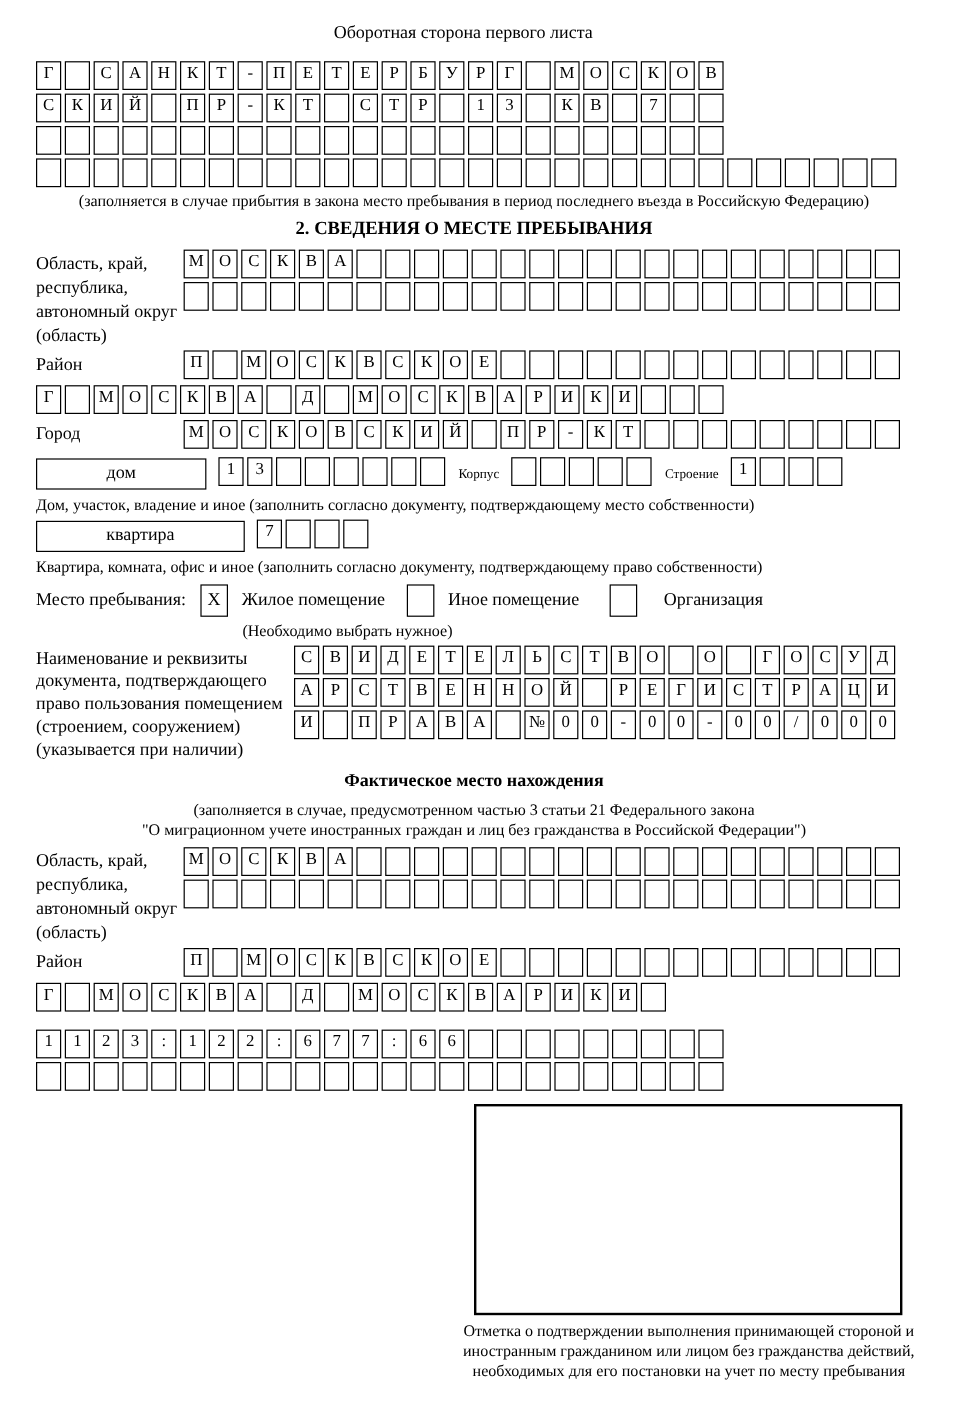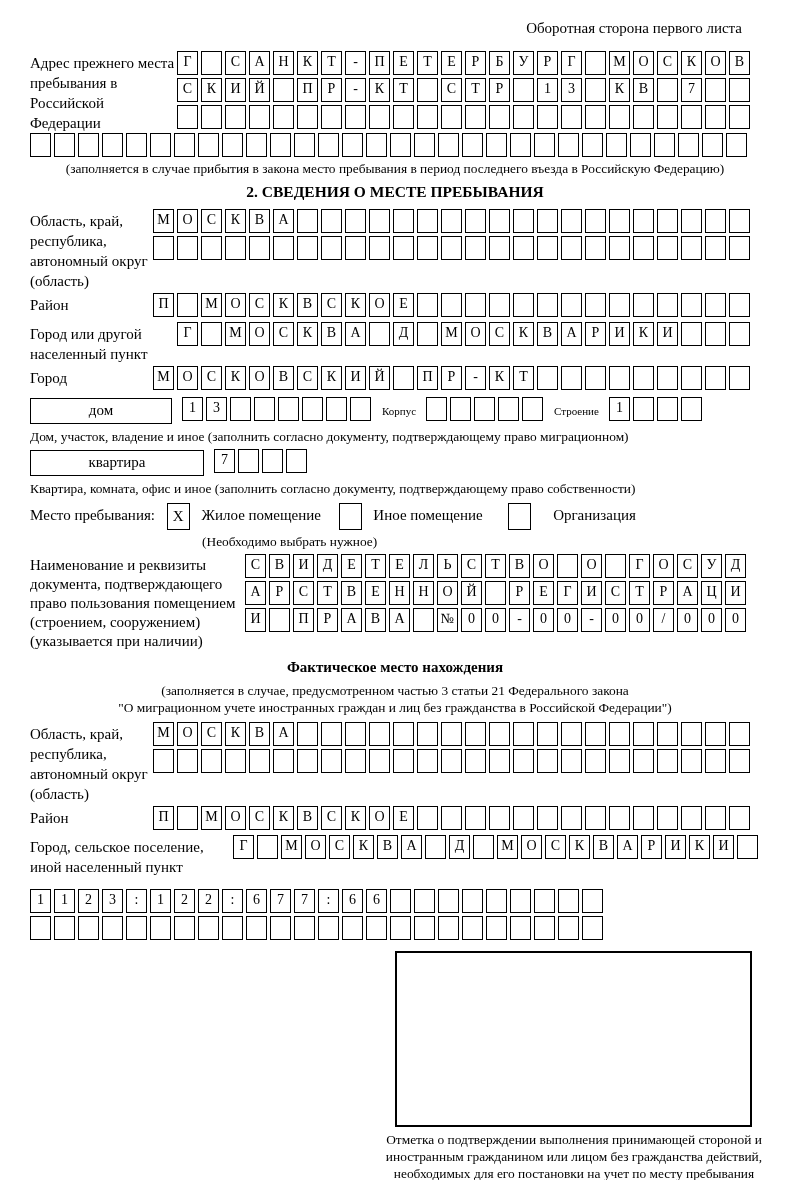--- a/index.html
+++ b/index.html
@@ -2,21 +2,21 @@
 <html><head>
 <meta charset="utf-8">
 <style>
   html,body{margin:0;padding:0;background:#fff;}
   body{
     width:800px;height:1180px;box-sizing:border-box;
     padding:20px 40px 0 30px;
     font-family:"Liberation Serif","DejaVu Serif",serif;
     color:#000;overflow:hidden;
   }
-  .hdr-right{text-align:right;font-size:15px;padding-right:18px;}
+  .hdr-right{text-align:center;font-size:15px;padding-right:18px;}
   .fieldrow{display:grid;grid-template-columns:var(--lw) 1fr;align-items:start;}
   .flabel{font-size:15px;line-height:20px;padding-top:2px;}
   .boxrow{height:27px;white-space:nowrap;}
   .boxrow.inline{display:inline-block;vertical-align:middle;height:27px;}
   .box{
     display:inline-block;width:21px;height:24px;box-sizing:border-box;
     border:1.6px solid #000;margin-right:3px;text-align:center;
     font-size:14px;line-height:20px;vertical-align:top;background:#fff;
   }
   .note{font-size:13.4px;line-height:17px;}
@@ -44,21 +44,20 @@
   }
   .stamp-note{width:432px;margin:4px 0 0 328px;}
   .mt2{margin-top:2px;}  .mt4{margin-top:4px;}  .mt6{margin-top:6px;} .mt14{margin-top:14px;}
 </style>
 </head>
 <body>
 
 <div class="hdr-right">Оборотная сторона первого листа</div>
 
 <div class="fieldrow mt14" style="--lw:147px">
-  <div class="flabel">Адрес прежнего места пребывания в Российской Федерации</div>
   <div>
     <div class="boxrow"><span class="box">Г</span><span class="box"></span><span class="box">С</span><span class="box">А</span><span class="box">Н</span><span class="box">К</span><span class="box">Т</span><span class="box">-</span><span class="box">П</span><span class="box">Е</span><span class="box">Т</span><span class="box">Е</span><span class="box">Р</span><span class="box">Б</span><span class="box">У</span><span class="box">Р</span><span class="box">Г</span><span class="box"></span><span class="box">М</span><span class="box">О</span><span class="box">С</span><span class="box">К</span><span class="box">О</span><span class="box">В</span></div>
     <div class="boxrow"><span class="box">С</span><span class="box">К</span><span class="box">И</span><span class="box">Й</span><span class="box"></span><span class="box">П</span><span class="box">Р</span><span class="box">-</span><span class="box">К</span><span class="box">Т</span><span class="box"></span><span class="box">С</span><span class="box">Т</span><span class="box">Р</span><span class="box"></span><span class="box">1</span><span class="box">3</span><span class="box"></span><span class="box">К</span><span class="box">В</span><span class="box"></span><span class="box">7</span><span class="box"></span><span class="box"></span></div>
     <div class="boxrow"><span class="box"></span><span class="box"></span><span class="box"></span><span class="box"></span><span class="box"></span><span class="box"></span><span class="box"></span><span class="box"></span><span class="box"></span><span class="box"></span><span class="box"></span><span class="box"></span><span class="box"></span><span class="box"></span><span class="box"></span><span class="box"></span><span class="box"></span><span class="box"></span><span class="box"></span><span class="box"></span><span class="box"></span><span class="box"></span><span class="box"></span><span class="box"></span></div>
   </div>
 </div>
 <div class="boxrow"><span class="box"></span><span class="box"></span><span class="box"></span><span class="box"></span><span class="box"></span><span class="box"></span><span class="box"></span><span class="box"></span><span class="box"></span><span class="box"></span><span class="box"></span><span class="box"></span><span class="box"></span><span class="box"></span><span class="box"></span><span class="box"></span><span class="box"></span><span class="box"></span><span class="box"></span><span class="box"></span><span class="box"></span><span class="box"></span><span class="box"></span><span class="box"></span><span class="box"></span><span class="box"></span><span class="box"></span><span class="box"></span><span class="box"></span><span class="box"></span></div>
 <div class="note center">(заполняется в случае прибытия в закона место пребывания в период последнего въезда в Российскую Федерацию)</div>
 
 <div class="sect-title">2. СВЕДЕНИЯ О МЕСТЕ ПРЕБЫВАНИЯ</div>
@@ -70,38 +69,37 @@
     <div class="boxrow"><span class="box"></span><span class="box"></span><span class="box"></span><span class="box"></span><span class="box"></span><span class="box"></span><span class="box"></span><span class="box"></span><span class="box"></span><span class="box"></span><span class="box"></span><span class="box"></span><span class="box"></span><span class="box"></span><span class="box"></span><span class="box"></span><span class="box"></span><span class="box"></span><span class="box"></span><span class="box"></span><span class="box"></span><span class="box"></span><span class="box"></span><span class="box"></span><span class="box"></span></div>
   </div>
 </div>
 
 <div class="fieldrow mt2" style="--lw:123px">
   <div class="flabel">Район</div>
   <div class="boxrow"><span class="box">П</span><span class="box"></span><span class="box">М</span><span class="box">О</span><span class="box">С</span><span class="box">К</span><span class="box">В</span><span class="box">С</span><span class="box">К</span><span class="box">О</span><span class="box">Е</span><span class="box"></span><span class="box"></span><span class="box"></span><span class="box"></span><span class="box"></span><span class="box"></span><span class="box"></span><span class="box"></span><span class="box"></span><span class="box"></span><span class="box"></span><span class="box"></span><span class="box"></span><span class="box"></span></div>
 </div>
 
 <div class="fieldrow mt2" style="--lw:147px">
-  <div class="flabel">Город или другой населенный пункт</div>
   <div class="boxrow"><span class="box">Г</span><span class="box"></span><span class="box">М</span><span class="box">О</span><span class="box">С</span><span class="box">К</span><span class="box">В</span><span class="box">А</span><span class="box"></span><span class="box">Д</span><span class="box"></span><span class="box">М</span><span class="box">О</span><span class="box">С</span><span class="box">К</span><span class="box">В</span><span class="box">А</span><span class="box">Р</span><span class="box">И</span><span class="box">К</span><span class="box">И</span><span class="box"></span><span class="box"></span><span class="box"></span></div>
 </div>
 
 <div class="fieldrow mt2" style="--lw:123px">
   <div class="flabel">Город</div>
   <div class="boxrow"><span class="box">М</span><span class="box">О</span><span class="box">С</span><span class="box">К</span><span class="box">О</span><span class="box">В</span><span class="box">С</span><span class="box">К</span><span class="box">И</span><span class="box">Й</span><span class="box"></span><span class="box">П</span><span class="box">Р</span><span class="box">-</span><span class="box">К</span><span class="box">Т</span><span class="box"></span><span class="box"></span><span class="box"></span><span class="box"></span><span class="box"></span><span class="box"></span><span class="box"></span><span class="box"></span><span class="box"></span></div>
 </div>
 
 <div class="houseline">
   <div class="widebox" style="width:142px">дом</div>
   <div class="boxrow inline"><span class="box">1</span><span class="box">3</span><span class="box"></span><span class="box"></span><span class="box"></span><span class="box"></span><span class="box"></span><span class="box"></span></div>
   <span class="inl-label">Корпус</span>
   <div class="boxrow inline"><span class="box"></span><span class="box"></span><span class="box"></span><span class="box"></span><span class="box"></span></div>
   <span class="inl-label">Строение</span>
   <div class="boxrow inline"><span class="box">1</span><span class="box"></span><span class="box"></span><span class="box"></span></div>
 </div>
-<div class="note">Дом, участок, владение и иное (заполнить согласно документу, подтверждающему право миграционном)</div>
+<div class="note">Дом, участок, владение и иное (заполнить согласно документу, подтверждающему место собственности)</div>
 
 <div class="houseline">
   <div class="widebox" style="width:174px">квартира</div>
   <div class="boxrow inline"><span class="box">7</span><span class="box"></span><span class="box"></span><span class="box"></span></div>
 </div>
 <div class="note">Квартира, комната, офис и иное (заполнить согласно документу, подтверждающему право собственности)</div>
 
 <div class="stayline">
   <span>Место пребывания:</span>
   <span class="cb">X</span>
@@ -133,21 +131,20 @@
     <div class="boxrow"><span class="box"></span><span class="box"></span><span class="box"></span><span class="box"></span><span class="box"></span><span class="box"></span><span class="box"></span><span class="box"></span><span class="box"></span><span class="box"></span><span class="box"></span><span class="box"></span><span class="box"></span><span class="box"></span><span class="box"></span><span class="box"></span><span class="box"></span><span class="box"></span><span class="box"></span><span class="box"></span><span class="box"></span><span class="box"></span><span class="box"></span><span class="box"></span><span class="box"></span></div>
   </div>
 </div>
 
 <div class="fieldrow mt2" style="--lw:123px">
   <div class="flabel">Район</div>
   <div class="boxrow"><span class="box">П</span><span class="box"></span><span class="box">М</span><span class="box">О</span><span class="box">С</span><span class="box">К</span><span class="box">В</span><span class="box">С</span><span class="box">К</span><span class="box">О</span><span class="box">Е</span><span class="box"></span><span class="box"></span><span class="box"></span><span class="box"></span><span class="box"></span><span class="box"></span><span class="box"></span><span class="box"></span><span class="box"></span><span class="box"></span><span class="box"></span><span class="box"></span><span class="box"></span><span class="box"></span></div>
 </div>
 
 <div class="fieldrow mt2" style="--lw:203px">
-  <div class="flabel">Город, сельское поселение, иной населенный пункт</div>
   <div class="boxrow"><span class="box">Г</span><span class="box"></span><span class="box">М</span><span class="box">О</span><span class="box">С</span><span class="box">К</span><span class="box">В</span><span class="box">А</span><span class="box"></span><span class="box">Д</span><span class="box"></span><span class="box">М</span><span class="box">О</span><span class="box">С</span><span class="box">К</span><span class="box">В</span><span class="box">А</span><span class="box">Р</span><span class="box">И</span><span class="box">К</span><span class="box">И</span><span class="box"></span></div>
 </div>
 
 <div class="fieldrow mt2" style="--lw:147px">
   <div style="padding-top:10px">
     <div class="boxrow"><span class="box">1</span><span class="box">1</span><span class="box">2</span><span class="box">3</span><span class="box">:</span><span class="box">1</span><span class="box">2</span><span class="box">2</span><span class="box">:</span><span class="box">6</span><span class="box">7</span><span class="box">7</span><span class="box">:</span><span class="box">6</span><span class="box">6</span><span class="box"></span><span class="box"></span><span class="box"></span><span class="box"></span><span class="box"></span><span class="box"></span><span class="box"></span><span class="box"></span><span class="box"></span></div>
     <div class="boxrow"><span class="box"></span><span class="box"></span><span class="box"></span><span class="box"></span><span class="box"></span><span class="box"></span><span class="box"></span><span class="box"></span><span class="box"></span><span class="box"></span><span class="box"></span><span class="box"></span><span class="box"></span><span class="box"></span><span class="box"></span><span class="box"></span><span class="box"></span><span class="box"></span><span class="box"></span><span class="box"></span><span class="box"></span><span class="box"></span><span class="box"></span><span class="box"></span></div>
   </div>
 </div>
 

